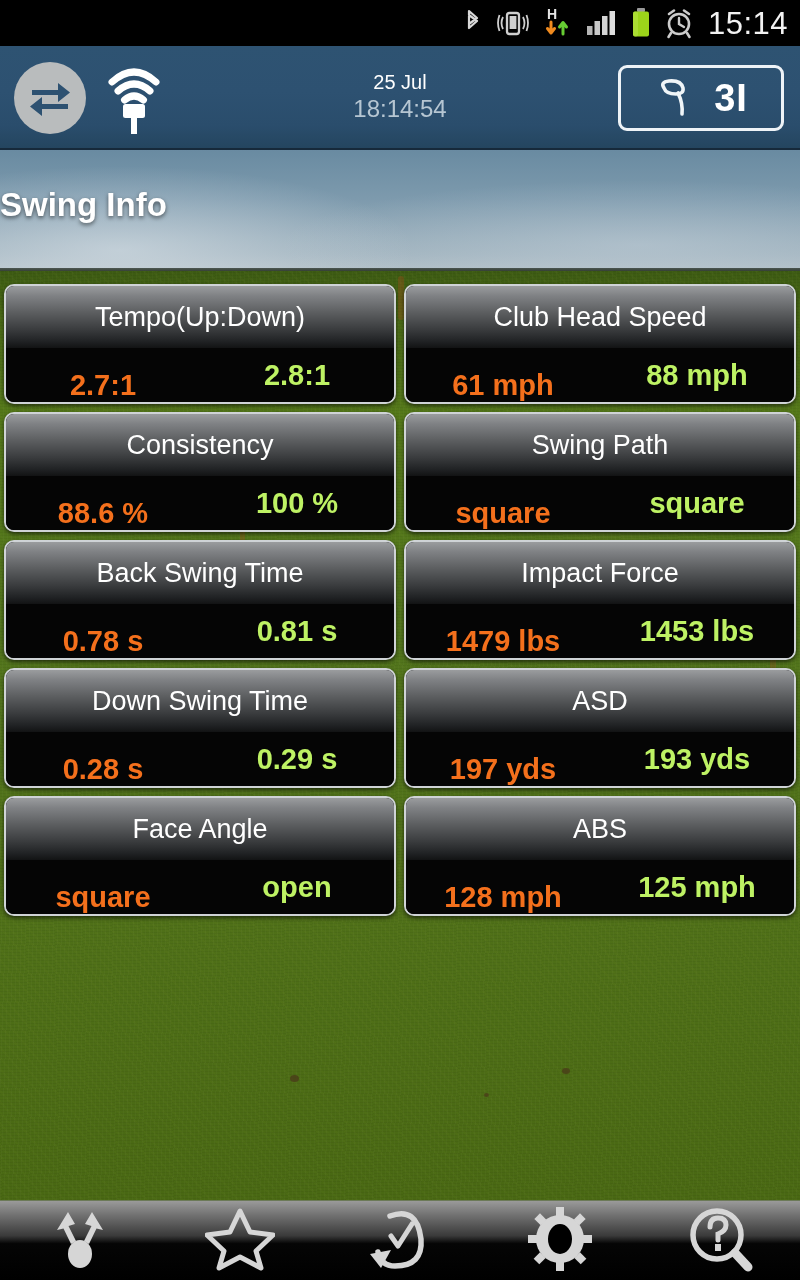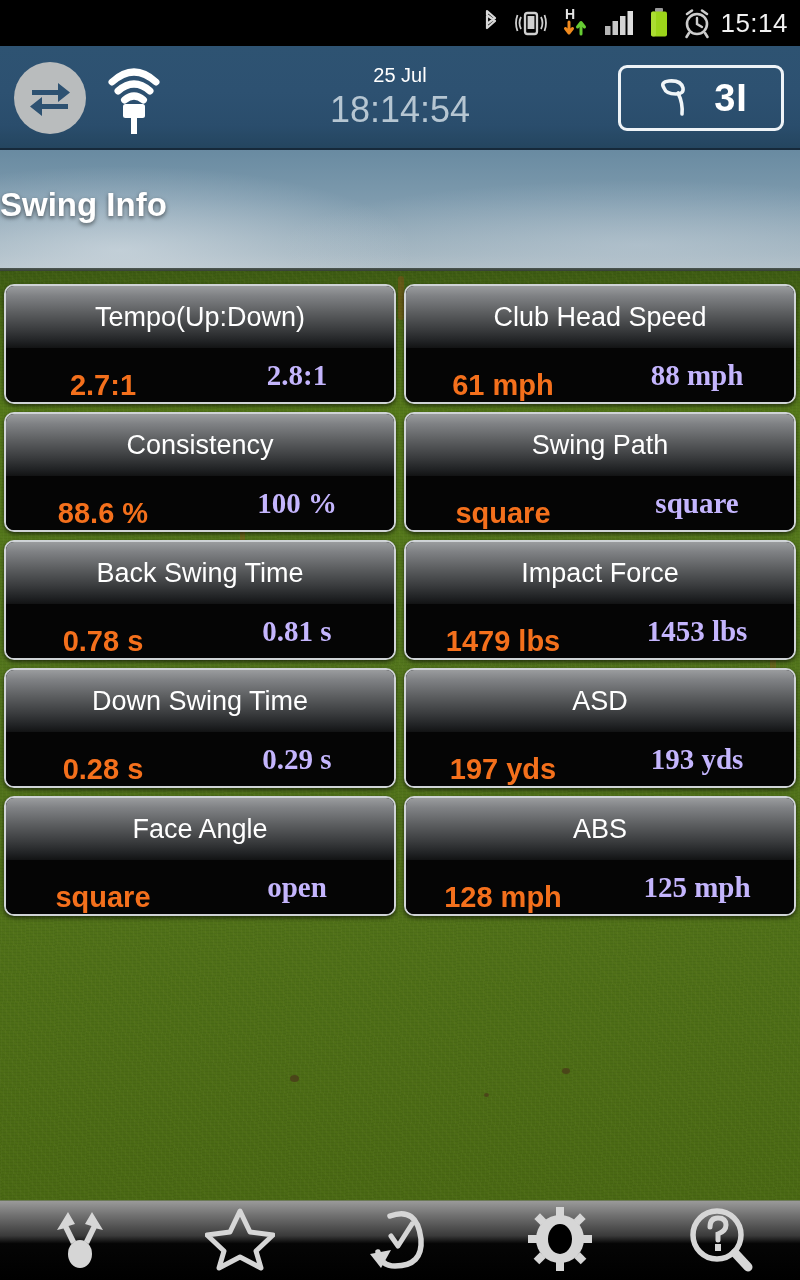--- a/index.html
+++ b/index.html
@@ -80,24 +80,24 @@
     z-index: 30;
     display: flex;
     align-items: center;
     justify-content: flex-end;
     padding-right: 12px;
   }
   .sb-icons { display: flex; align-items: center; gap: 12px; }
   .sb-ico { display: flex; align-items: center; justify-content: center; }
   .sb-time {
     color: #f2f2f2;
-    font-size: 26px;
+    font-size: 31px;
     font-weight: 400;
     letter-spacing: 0.5px;
-    margin-left: 8px;
+    margin-left: 14px;
     line-height: 1;
   }
 
   
   .appbar {
     position: absolute;
     left: 0; top: 46px;
     width: 800px; height: 104px;
     background: linear-gradient(to bottom, #2e5372 0%, #2d5171 45%, #2a4d6c 78%, #24455f 100%);
     z-index: 20;
@@ -122,21 +122,21 @@
     pointer-events: none;
   }
   .hdr-date {
     color: #ffffff;
     font-size: 20px;
     font-weight: 400;
     line-height: 1.05;
   }
   .hdr-time {
     color: #b6c6d2;
-    font-size: 36px;
+    font-size: 24px;
     font-weight: 400;
     line-height: 1.2;
     margin-top: 2px;
   }
   .club-box {
     position: absolute;
     right: 16px; top: 19px;
     width: 166px; height: 66px;
     border: 3px solid #eef3f7;
     border-radius: 9px;
@@ -215,21 +215,21 @@
   }
   .val {
     flex: 1 1 0;
     text-align: center;
     font-size: 29px;
     font-weight: bold;
     line-height: 1;
     white-space: nowrap;
   }
   .val-left  { color: #f4701c; margin-top: 20px; }
-  .val-right { color: #c4b5fd; font-family: Liberation Serif, serif; }
+  .val-right { color: #bef264; }
 
   
   .bottombar {
     position: absolute;
     left: 0; bottom: 0;
     width: 800px; height: 80px;
     background: linear-gradient(to bottom, #9a9a9a 0%, #717171 18%, #3a3a3a 44%, #050505 54%, #000 100%);
     z-index: 25;
     display: flex;
     align-items: center;

